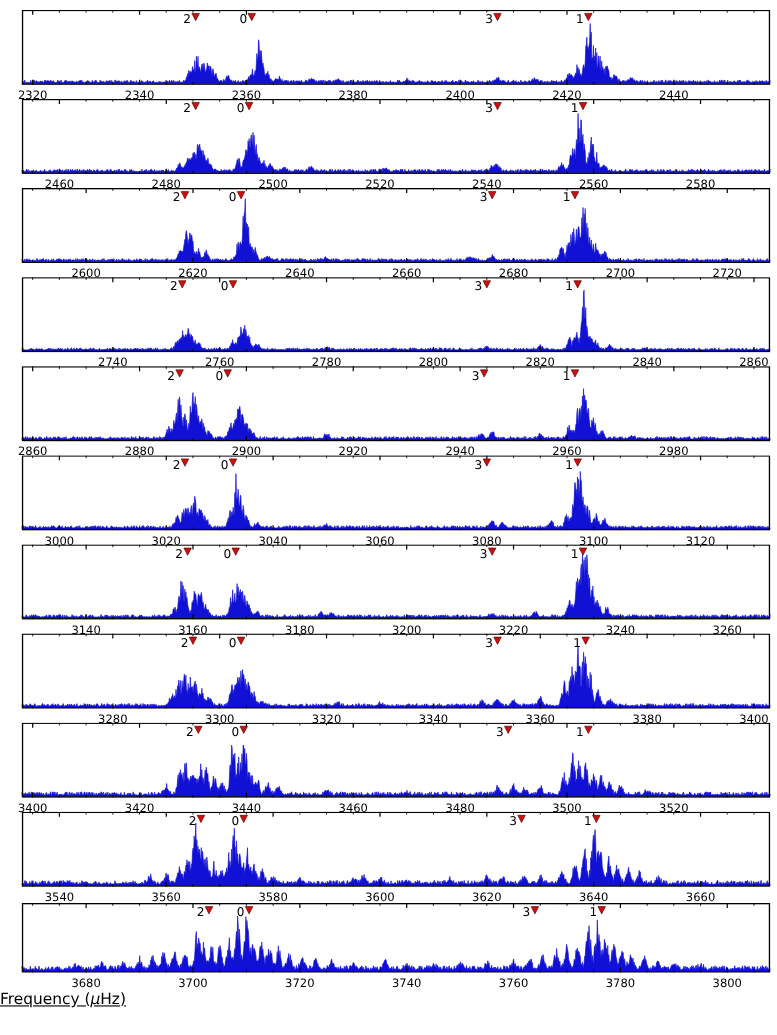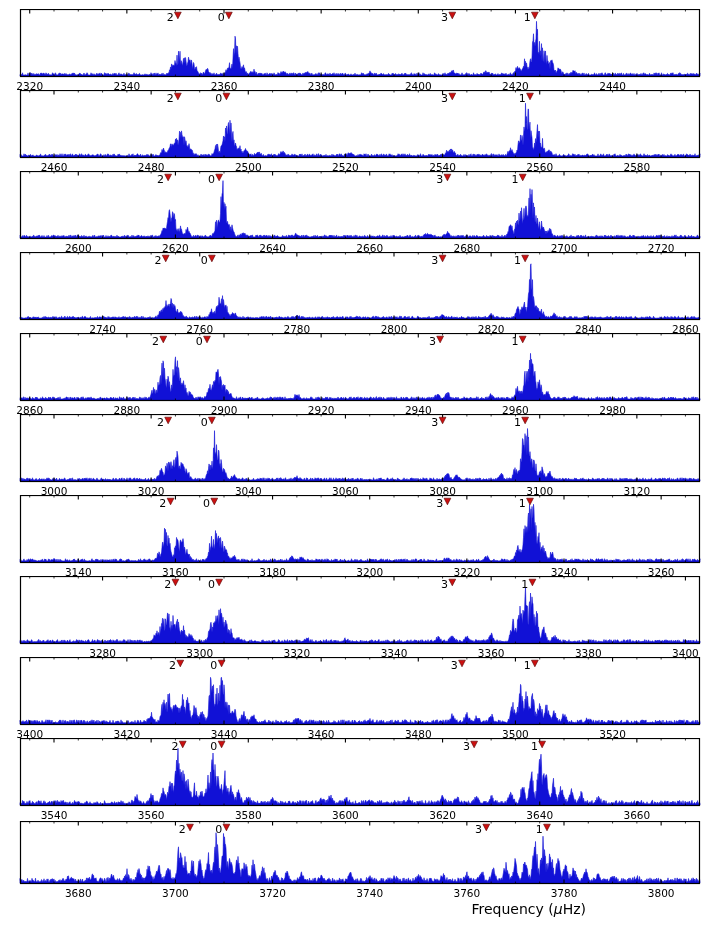--- a/index.html
+++ b/index.html
@@ -7,22 +7,22 @@
     position:relative;
     width:706px;height:941px;
     background:#ffffff;
     font-family:"DejaVu Sans", sans-serif;
     overflow:hidden;
   }
   .panel{position:absolute;left:0;}
   #x-axis-title{
     position:absolute;
     left:0;top:901px;width:586px;
-    text-align:right;
-    font-size:14px;color:#000;
+    text-align:left;
+    font-size:14px;color:#000;text-decoration:underline;
   }
   #x-axis-title .mu{font-style:italic;}
 </style>
 </head>
 <body>
 
 <div id="figure">
   <div id="panels-host">
       <svg width="706" height="85" viewBox="0 0 706 85" class="panel" style="top: 9px;">
         <polygon points="20,67 20.0,65.46 20.5,65.12 21.0,64.97 21.5,65.84 22.0,66.04 22.5,63.78 23.0,65.96 23.5,66.04 24.0,65.99 24.5,65.99 25.0,65.75 25.5,65.73 26.0,66.02 26.5,66.06 27.0,66.06 27.5,66.06 28.0,63.92 28.5,65.75 29.0,65.91 29.5,65.54 30.0,64.21 30.5,63.76 31.0,65.89 31.5,64.13 32.0,65.67 32.5,65.57 33.0,64.34 33.5,65.13 34.0,65.52 34.5,65.19 35.0,65.49 35.5,65.21 36.0,65.76 36.5,64.81 37.0,64.65 37.5,65.30 38.0,64.73 38.5,64.84 39.0,66.05 39.5,65.87 40.0,66.05 40.5,63.94 41.0,65.08 41.5,63.86 42.0,65.19 42.5,64.95 43.0,64.17 43.5,64.34 44.0,64.36 44.5,64.65 45.0,65.63 45.5,64.93 46.0,63.81 46.5,64.39 47.0,66.02 47.5,65.11 48.0,65.19 48.5,64.24 49.0,65.71 49.5,65.78 50.0,65.90 50.5,65.73 51.0,66.05 51.5,66.03 52.0,65.32 52.5,63.72 53.0,64.87 53.5,65.23 54.0,64.49 54.5,66.05 55.0,65.80 55.5,63.78 56.0,65.00 56.5,65.98 57.0,65.93 57.5,65.89 58.0,66.02 58.5,64.83 59.0,64.50 59.5,63.84 60.0,65.43 60.5,64.21 61.0,65.89 61.5,64.92 62.0,65.28 62.5,64.77 63.0,65.01 63.5,65.09 64.0,66.05 64.5,64.40 65.0,65.92 65.5,65.05 66.0,64.43 66.5,65.58 67.0,65.41 67.5,65.89 68.0,65.22 68.5,65.88 69.0,65.80 69.5,65.03 70.0,64.80 70.5,65.92 71.0,65.94 71.5,64.87 72.0,64.46 72.5,64.37 73.0,64.62 73.5,63.86 74.0,65.79 74.5,64.03 75.0,65.89 75.5,65.83 76.0,65.53 76.5,66.06 77.0,65.98 77.5,65.78 78.0,65.62 78.5,65.38 79.0,64.97 79.5,64.34 80.0,64.08 80.5,64.84 81.0,65.86 81.5,65.21 82.0,65.87 82.5,65.97 83.0,65.87 83.5,65.30 84.0,63.98 84.5,65.49 85.0,65.88 85.5,66.05 86.0,64.71 86.5,65.13 87.0,63.69 87.5,64.27 88.0,65.82 88.5,66.00 89.0,65.98 89.5,66.06 90.0,65.71 90.5,66.01 91.0,63.80 91.5,65.21 92.0,65.21 92.5,64.66 93.0,65.65 93.5,66.05 94.0,64.67 94.5,65.92 95.0,65.47 95.5,66.06 96.0,66.05 96.5,64.26 97.0,66.01 97.5,65.03 98.0,64.43 98.5,65.61 99.0,64.69 99.5,64.88 100.0,63.89 100.5,66.00 101.0,65.28 101.5,64.10 102.0,65.35 102.5,65.77 103.0,66.04 103.5,65.94 104.0,65.99 104.5,63.79 105.0,63.96 105.5,64.45 106.0,65.49 106.5,65.12 107.0,64.43 107.5,65.95 108.0,64.26 108.5,64.78 109.0,65.01 109.5,65.53 110.0,66.02 110.5,64.80 111.0,65.83 111.5,65.86 112.0,66.03 112.5,65.20 113.0,64.30 113.5,65.98 114.0,65.09 114.5,64.52 115.0,64.29 115.5,66.00 116.0,64.16 116.5,65.50 117.0,66.04 117.5,65.94 118.0,65.74 118.5,64.65 119.0,63.82 119.5,65.55 120.0,65.60 120.5,65.16 121.0,65.11 121.5,65.16 122.0,65.21 122.5,65.93 123.0,65.97 123.5,65.27 124.0,64.21 124.5,66.00 125.0,65.89 125.5,65.59 126.0,66.05 126.5,65.30 127.0,66.05 127.5,65.54 128.0,65.99 128.5,64.22 129.0,64.61 129.5,64.66 130.0,65.94 130.5,65.46 131.0,66.00 131.5,65.83 132.0,65.21 132.5,65.96 133.0,65.55 133.5,65.27 134.0,63.73 134.5,64.81 135.0,65.53 135.5,65.03 136.0,65.50 136.5,64.50 137.0,65.47 137.5,65.62 138.0,66.05 138.5,65.37 139.0,64.74 139.5,64.40 140.0,65.60 140.5,65.93 141.0,65.94 141.5,65.91 142.0,65.89 142.5,65.61 143.0,65.99 143.5,65.94 144.0,65.58 144.5,65.95 145.0,64.74 145.5,65.96 146.0,65.43 146.5,65.33 147.0,65.91 147.5,65.44 148.0,65.95 148.5,65.88 149.0,65.36 149.5,65.58 150.0,65.82 150.5,65.92 151.0,63.70 151.5,65.98 152.0,64.53 152.5,65.87 153.0,65.96 153.5,65.04 154.0,64.02 154.5,64.32 155.0,66.04 155.5,65.79 156.0,63.88 156.5,65.89 157.0,64.95 157.5,65.12 158.0,63.92 158.5,66.06 159.0,65.99 159.5,65.30 160.0,64.97 160.5,65.82 161.0,65.92 161.5,64.57 162.0,66.06 162.5,65.45 163.0,63.96 163.5,65.96 164.0,65.47 164.5,65.45 165.0,65.74 165.5,65.86 166.0,65.96 166.5,64.75 167.0,64.00 167.5,64.92 168.0,64.87 168.5,63.69 169.0,64.16 169.5,60.82 170.0,61.65 170.5,57.96 171.0,60.48 171.5,55.10 172.0,55.53 172.5,58.07 173.0,55.74 173.5,56.86 174.0,56.75 174.5,55.72 175.0,51.51 175.5,54.17 176.0,54.22 176.5,57.36 177.0,46.11 177.5,54.89 178.0,56.29 178.5,42.19 179.0,46.96 179.5,53.25 180.0,42.21 180.5,56.37 181.0,51.57 181.5,52.49 182.0,55.02 182.5,56.83 183.0,52.84 183.5,49.36 184.0,54.73 184.5,48.75 185.0,54.01 185.5,48.53 186.0,51.96 186.5,56.13 187.0,56.82 187.5,54.15 188.0,53.00 188.5,48.17 189.0,50.62 189.5,51.78 190.0,50.77 190.5,56.33 191.0,51.11 191.5,51.28 192.0,54.41 192.5,60.31 193.0,56.45 193.5,53.49 194.0,54.81 194.5,59.64 195.0,60.46 195.5,58.53 196.0,58.29 196.5,57.67 197.0,61.32 197.5,62.49 198.0,62.62 198.5,64.45 199.0,64.38 199.5,65.04 200.0,65.51 200.5,63.68 201.0,65.40 201.5,64.07 202.0,65.79 202.5,65.29 203.0,64.17 203.5,62.99 204.0,64.59 204.5,64.82 205.0,63.66 205.5,61.94 206.0,60.41 206.5,60.58 207.0,61.21 207.5,59.30 208.0,60.00 208.5,62.92 209.0,62.99 209.5,63.63 210.0,64.39 210.5,63.63 211.0,65.50 211.5,65.78 212.0,64.20 212.5,65.98 213.0,65.00 213.5,65.59 214.0,63.84 214.5,65.53 215.0,65.98 215.5,65.46 216.0,65.85 216.5,64.08 217.0,65.26 217.5,65.57 218.0,65.99 218.5,65.81 219.0,64.97 219.5,66.01 220.0,65.41 220.5,64.15 221.0,64.11 221.5,64.94 222.0,65.03 222.5,65.77 223.0,63.92 223.5,65.65 224.0,64.96 224.5,64.04 225.0,63.76 225.5,62.69 226.0,60.65 226.5,62.41 227.0,61.31 227.5,59.18 228.0,59.12 228.5,59.30 229.0,58.02 229.5,53.68 230.0,59.55 230.5,59.50 231.0,60.02 231.5,57.32 232.0,54.96 232.5,59.51 233.0,48.99 233.5,39.64 234.0,43.48 234.5,46.63 235.0,27.17 235.5,29.50 236.0,44.96 236.5,36.78 237.0,46.67 237.5,37.17 238.0,44.50 238.5,51.63 239.0,48.11 239.5,51.23 240.0,53.68 240.5,58.46 241.0,59.67 241.5,59.50 242.0,57.54 242.5,59.84 243.0,57.69 243.5,55.82 244.0,60.44 244.5,58.79 245.0,61.43 245.5,63.18 246.0,62.88 246.5,62.68 247.0,65.29 247.5,64.12 248.0,65.68 248.5,65.68 249.0,64.27 249.5,64.48 250.0,63.38 250.5,62.44 251.0,62.70 251.5,62.81 252.0,63.89 252.5,62.67 253.0,63.28 253.5,63.55 254.0,60.14 254.5,63.02 255.0,62.47 255.5,64.09 256.0,64.70 256.5,63.15 257.0,65.70 257.5,65.65 258.0,64.63 258.5,64.11 259.0,65.84 259.5,63.93 260.0,65.42 260.5,63.95 261.0,65.30 261.5,64.46 262.0,64.29 262.5,65.47 263.0,66.06 263.5,65.56 264.0,64.48 264.5,64.86 265.0,64.38 265.5,64.35 266.0,66.05 266.5,65.70 267.0,63.79 267.5,64.70 268.0,66.02 268.5,65.62 269.0,64.71 269.5,64.80 270.0,64.23 270.5,65.69 271.0,64.51 271.5,65.43 272.0,64.26 272.5,66.05 273.0,65.20 273.5,65.58 274.0,63.84 274.5,64.87 275.0,66.01 275.5,65.69 276.0,66.04 276.5,65.29 277.0,65.83 277.5,65.17 278.0,63.56 278.5,64.83 279.0,64.03 279.5,65.51 280.0,65.05 280.5,64.00 281.0,62.54 281.5,63.66 282.0,63.54 282.5,63.61 283.0,62.13 283.5,62.50 284.0,62.83 284.5,63.77 285.0,62.65 285.5,63.83 286.0,63.68 286.5,65.10 287.0,65.54 287.5,64.17 288.0,64.99 288.5,65.33 289.0,66.02 289.5,64.32 290.0,64.55 290.5,65.67 291.0,63.88 291.5,65.77 292.0,63.98 292.5,64.88 293.0,65.50 293.5,63.80 294.0,63.90 294.5,66.04 295.0,65.91 295.5,64.03 296.0,66.06 296.5,65.06 297.0,65.27 297.5,65.06 298.0,65.41 298.5,63.96 299.0,66.01 299.5,64.09 300.0,63.97 300.5,64.38 301.0,64.96 301.5,66.01 302.0,65.79 302.5,65.35 303.0,63.95 303.5,65.37 304.0,65.02 304.5,63.98 305.0,64.06 305.5,63.35 306.0,64.51 306.5,63.28 307.0,63.61 307.5,62.77 308.0,62.49 308.5,64.85 309.0,63.76 309.5,65.14 310.0,64.20 310.5,65.67 311.0,65.86 311.5,64.45 312.0,64.19 312.5,65.98 313.0,65.90 313.5,66.01 314.0,65.34 314.5,65.99 315.0,65.76 315.5,64.58 316.0,65.35 316.5,66.06 317.0,64.54 317.5,66.02 318.0,65.90 318.5,63.70 319.0,65.46 319.5,63.79 320.0,66.00 320.5,65.30 321.0,64.90 321.5,64.99 322.0,65.16 322.5,65.82 323.0,65.79 323.5,65.45 324.0,65.64 324.5,65.92 325.0,64.12 325.5,63.81 326.0,64.71 326.5,65.97 327.0,65.23 327.5,64.77 328.0,66.06 328.5,64.76 329.0,65.84 329.5,65.76 330.0,63.98 330.5,65.88 331.0,65.12 331.5,65.80 332.0,64.96 332.5,64.67 333.0,64.47 333.5,65.84 334.0,63.73 334.5,65.57 335.0,65.50 335.5,65.78 336.0,64.31 336.5,64.77 337.0,65.90 337.5,65.54 338.0,64.37 338.5,66.02 339.0,64.64 339.5,65.74 340.0,66.01 340.5,64.20 341.0,64.75 341.5,65.73 342.0,64.61 342.5,64.06 343.0,64.65 343.5,65.85 344.0,66.03 344.5,65.32 345.0,64.25 345.5,64.32 346.0,66.05 346.5,65.98 347.0,65.34 347.5,65.91 348.0,64.89 348.5,65.04 349.0,66.00 349.5,65.94 350.0,66.02 350.5,65.87 351.0,64.78 351.5,65.92 352.0,65.63 352.5,66.06 353.0,65.45 353.5,65.51 354.0,65.98 354.5,65.36 355.0,64.15 355.5,65.46 356.0,66.05 356.5,65.43 357.0,65.91 357.5,65.38 358.0,65.46 358.5,66.05 359.0,65.84 359.5,65.76 360.0,66.00 360.5,65.71 361.0,65.67 361.5,63.74 362.0,64.29 362.5,65.73 363.0,63.96 363.5,64.79 364.0,65.44 364.5,65.73 365.0,65.92 365.5,65.64 366.0,65.68 366.5,65.19 367.0,64.68 367.5,65.03 368.0,65.19 368.5,64.33 369.0,64.28 369.5,63.40 370.0,61.85 370.5,63.64 371.0,63.22 371.5,64.99 372.0,64.28 372.5,64.80 373.0,64.51 373.5,65.75 374.0,65.88 374.5,64.32 375.0,64.22 375.5,65.59 376.0,64.22 376.5,64.56 377.0,66.06 377.5,66.04 378.0,65.58 378.5,65.99 379.0,65.10 379.5,65.57 380.0,65.14 380.5,65.58 381.0,63.97 381.5,64.88 382.0,64.76 382.5,66.01 383.0,65.37 383.5,64.60 384.0,65.96 384.5,66.00 385.0,65.39 385.5,66.03 386.0,65.46 386.5,65.80 387.0,65.44 387.5,65.72 388.0,66.04 388.5,64.30 389.0,65.56 389.5,64.98 390.0,65.90 390.5,66.05 391.0,66.02 391.5,65.93 392.0,64.25 392.5,64.55 393.0,64.63 393.5,64.49 394.0,65.99 394.5,65.37 395.0,65.71 395.5,64.60 396.0,64.83 396.5,65.86 397.0,66.03 397.5,65.49 398.0,65.74 398.5,64.69 399.0,66.01 399.5,65.29 400.0,65.06 400.5,65.67 401.0,65.18 401.5,64.95 402.0,64.21 402.5,65.50 403.0,65.87 403.5,66.05 404.0,65.09 404.5,64.40 405.0,65.74 405.5,63.99 406.0,65.04 406.5,65.18 407.0,65.73 407.5,65.71 408.0,65.49 408.5,65.73 409.0,65.42 409.5,65.83 410.0,65.63 410.5,64.66 411.0,65.49 411.5,63.71 412.0,65.63 412.5,65.43 413.0,66.03 413.5,65.88 414.0,64.60 414.5,65.21 415.0,64.69 415.5,65.49 416.0,65.87 416.5,65.91 417.0,64.05 417.5,65.66 418.0,65.48 418.5,64.55 419.0,63.72 419.5,65.84 420.0,64.79 420.5,65.76 421.0,65.63 421.5,66.04 422.0,65.92 422.5,65.83 423.0,63.74 423.5,65.07 424.0,65.66 424.5,64.60 425.0,65.27 425.5,65.95 426.0,65.16 426.5,65.83 427.0,65.88 427.5,65.96 428.0,65.37 428.5,65.73 429.0,64.63 429.5,66.03 430.0,65.70 430.5,64.48 431.0,66.04 431.5,65.66 432.0,66.00 432.5,65.51 433.0,66.05 433.5,65.89 434.0,66.05 434.5,63.79 435.0,64.99 435.5,64.82 436.0,65.89 436.5,65.24 437.0,65.43 437.5,65.91 438.0,65.69 438.5,64.58 439.0,65.26 439.5,65.88 440.0,65.54 440.5,65.90 441.0,65.78 441.5,65.98 442.0,66.03 442.5,65.76 443.0,64.30 443.5,65.12 444.0,65.49 444.5,65.33 445.0,63.78 445.5,66.05 446.0,64.90 446.5,65.85 447.0,65.98 447.5,64.62 448.0,64.25 448.5,64.36 449.0,64.98 449.5,63.62 450.0,63.69 450.5,63.56 451.0,63.86 451.5,61.73 452.0,62.92 452.5,61.85 453.0,61.14 453.5,61.36 454.0,64.24 454.5,64.10 455.0,64.09 455.5,64.89 456.0,64.74 456.5,64.33 457.0,63.88 457.5,64.87 458.0,64.06 458.5,65.70 459.0,64.47 459.5,66.04 460.0,65.52 460.5,66.02 461.0,65.73 461.5,65.58 462.0,63.80 462.5,65.28 463.0,66.03 463.5,65.76 464.0,65.73 464.5,65.82 465.0,65.73 465.5,64.60 466.0,65.70 466.5,63.85 467.0,63.81 467.5,65.25 468.0,65.73 468.5,65.08 469.0,64.31 469.5,65.59 470.0,65.51 470.5,66.02 471.0,65.90 471.5,65.03 472.0,65.88 472.5,66.06 473.0,65.90 473.5,63.77 474.0,65.35 474.5,66.05 475.0,65.25 475.5,65.79 476.0,65.64 476.5,66.04 477.0,64.38 477.5,65.14 478.0,64.96 478.5,66.06 479.0,65.10 479.5,65.98 480.0,66.04 480.5,64.66 481.0,64.07 481.5,64.72 482.0,64.89 482.5,65.57 483.0,64.69 483.5,63.59 484.0,62.75 484.5,63.20 485.0,64.60 485.5,61.93 486.0,61.66 486.5,63.76 487.0,63.42 487.5,63.71 488.0,62.94 488.5,64.35 489.0,62.96 489.5,64.45 490.0,64.91 490.5,65.17 491.0,65.97 491.5,63.95 492.0,65.97 492.5,64.00 493.0,64.89 493.5,65.75 494.0,66.04 494.5,65.25 495.0,65.85 495.5,64.73 496.0,65.96 496.5,66.02 497.0,65.58 497.5,65.41 498.0,64.59 498.5,65.66 499.0,66.05 499.5,65.79 500.0,65.11 500.5,65.98 501.0,65.56 501.5,63.85 502.0,66.02 502.5,64.62 503.0,64.45 503.5,65.36 504.0,64.71 504.5,66.04 505.0,64.83 505.5,65.68 506.0,64.14 506.5,65.74 507.0,65.87 507.5,65.89 508.0,65.22 508.5,65.33 509.0,65.79 509.5,65.92 510.0,64.53 510.5,63.74 511.0,65.74 511.5,65.21 512.0,65.91 512.5,65.76 513.0,64.17 513.5,63.58 514.0,65.27 514.5,62.68 515.0,62.21 515.5,61.63 516.0,58.56 516.5,61.07 517.0,58.87 517.5,57.34 518.0,59.94 518.5,59.40 519.0,58.54 519.5,58.94 520.0,59.68 520.5,60.51 521.0,61.81 521.5,62.13 522.0,60.42 522.5,59.84 523.0,58.72 523.5,57.20 524.0,59.31 524.5,49.77 525.0,56.06 525.5,52.25 526.0,58.61 526.5,53.90 527.0,57.24 527.5,60.88 528.0,58.06 528.5,60.24 529.0,59.72 529.5,56.43 530.0,52.01 530.5,49.76 531.0,53.37 531.5,52.67 532.0,48.11 532.5,33.15 533.0,31.83 533.5,24.75 534.0,37.30 534.5,33.46 535.0,37.86 535.5,32.46 536.0,29.92 536.5,12.30 537.0,26.26 537.5,20.19 538.0,45.40 538.5,43.35 539.0,45.04 539.5,32.27 540.0,47.31 540.5,41.77 541.0,47.44 541.5,34.60 542.0,52.76 542.5,38.81 543.0,52.69 543.5,51.08 544.0,41.72 544.5,44.83 545.0,54.48 545.5,41.94 546.0,52.03 546.5,55.80 547.0,46.41 547.5,53.31 548.0,51.88 548.5,55.01 549.0,55.01 549.5,53.45 550.0,60.32 550.5,51.75 551.0,51.64 551.5,51.73 552.0,50.84 552.5,53.15 553.0,54.04 553.5,55.84 554.0,60.73 554.5,61.28 555.0,62.20 555.5,60.99 556.0,63.99 556.5,63.21 557.0,61.96 557.5,61.61 558.0,58.82 558.5,60.00 559.0,59.52 559.5,60.99 560.0,59.96 560.5,60.38 561.0,61.56 561.5,63.64 562.0,64.67 562.5,62.96 563.0,62.87 563.5,65.07 564.0,64.71 564.5,65.96 565.0,65.09 565.5,66.02 566.0,64.22 566.5,65.44 567.0,63.79 567.5,64.48 568.0,65.70 568.5,65.76 569.0,64.40 569.5,65.64 570.0,64.08 570.5,64.89 571.0,62.97 571.5,64.50 572.0,63.68 572.5,63.17 573.0,61.37 573.5,62.06 574.0,61.91 574.5,62.58 575.0,61.67 575.5,63.58 576.0,64.64 576.5,63.31 577.0,64.28 577.5,65.27 578.0,64.45 578.5,65.66 579.0,63.99 579.5,65.91 580.0,64.61 580.5,66.04 581.0,65.78 581.5,65.28 582.0,64.21 582.5,64.06 583.0,65.59 583.5,65.45 584.0,63.94 584.5,66.04 585.0,65.71 585.5,65.96 586.0,64.58 586.5,64.80 587.0,65.70 587.5,65.69 588.0,66.05 588.5,64.25 589.0,66.03 589.5,66.03 590.0,65.94 590.5,66.04 591.0,66.05 591.5,65.16 592.0,65.60 592.5,65.83 593.0,65.27 593.5,65.86 594.0,65.60 594.5,63.81 595.0,65.04 595.5,66.02 596.0,66.00 596.5,64.55 597.0,65.84 597.5,65.90 598.0,65.64 598.5,65.09 599.0,64.21 599.5,65.35 600.0,66.06 600.5,65.59 601.0,64.01 601.5,65.85 602.0,63.71 602.5,65.03 603.0,65.58 603.5,66.05 604.0,65.94 604.5,65.81 605.0,63.74 605.5,63.96 606.0,65.96 606.5,65.97 607.0,64.94 607.5,65.39 608.0,63.95 608.5,64.70 609.0,65.02 609.5,64.59 610.0,64.16 610.5,66.01 611.0,65.08 611.5,66.00 612.0,64.96 612.5,65.88 613.0,65.94 613.5,64.17 614.0,66.03 614.5,65.43 615.0,64.42 615.5,64.25 616.0,66.04 616.5,65.43 617.0,65.97 617.5,64.64 618.0,64.02 618.5,65.61 619.0,64.78 619.5,64.40 620.0,66.03 620.5,65.09 621.0,63.98 621.5,63.96 622.0,65.71 622.5,66.05 623.0,66.06 623.5,64.38 624.0,65.59 624.5,66.05 625.0,65.84 625.5,65.67 626.0,64.41 626.5,64.29 627.0,65.42 627.5,65.81 628.0,64.46 628.5,64.97 629.0,65.63 629.5,65.61 630.0,64.28 630.5,64.01 631.0,64.86 631.5,66.04 632.0,64.54 632.5,64.89 633.0,65.70 633.5,65.86 634.0,64.39 634.5,66.01 635.0,65.87 635.5,65.95 636.0,64.84 636.5,65.90 637.0,64.32 637.5,65.75 638.0,65.67 638.5,65.97 639.0,65.04 639.5,65.77 640.0,65.67 640.5,64.63 641.0,66.00 641.5,65.94 642.0,64.42 642.5,65.89 643.0,65.87 643.5,64.00 644.0,63.77 644.5,66.06 645.0,64.69 645.5,64.83 646.0,65.03 646.5,66.03 647.0,65.46 647.5,65.62 648.0,65.87 648.5,65.96 649.0,65.58 649.5,64.31 650.0,65.10 650.5,66.05 651.0,66.03 651.5,65.82 652.0,65.00 652.5,65.86 653.0,66.06 653.5,66.05 654.0,63.92 654.5,64.52 655.0,65.99 655.5,63.95 656.0,63.93 656.5,63.88 657.0,65.82 657.5,65.88 658.0,64.07 658.5,65.28 659.0,63.82 659.5,65.84 660.0,66.06 660.5,65.98 661.0,66.01 661.5,63.78 662.0,65.40 662.5,66.02 663.0,65.66 663.5,64.88 664.0,65.13 664.5,65.72 665.0,65.22 665.5,66.05 666.0,65.85 666.5,65.51 667.0,64.83 667.5,64.38 668.0,66.05 668.5,65.18 669.0,66.05 669.5,65.79 670.0,66.06 670.5,64.33 671.0,64.22 671.5,65.22 672.0,63.80 672.5,64.93 673.0,63.71 673.5,65.96 674.0,65.54 674.5,65.75 675.0,65.14 675.5,65.67 676.0,65.52 676.5,64.91 677.0,65.76 677.5,66.03 678.0,65.42 678.5,64.55 679.0,64.09 679.5,63.75 680.0,65.76 680.5,64.19 681.0,64.64 681.5,65.40 682.0,66.05 682.5,65.58 683.0,65.76 683.5,65.88 684.0,64.99 684.5,65.35 685.0,65.80 685.5,65.73 686.0,65.05 686.5,66.01 687.0,64.67 687.5,64.20 688.0,66.05 688.5,65.55 689.0,64.78 689.5,66.04 690.0,66.04 690.5,64.25 691.0,65.41 691.5,64.77 692.0,64.40 692.5,66.04 693.0,64.40 693.5,64.70 694.0,65.60 694.5,65.31 695.0,64.82 695.5,65.98 696.0,65.86 696.5,64.08 697.0,64.75 697.5,65.01 698.0,66.06 698.5,65.60 699.0,64.75 699.5,65.73 700.0,64.28 700,67" fill="#1111d6" stroke="#1111d6" stroke-width="0.6"></polygon>

